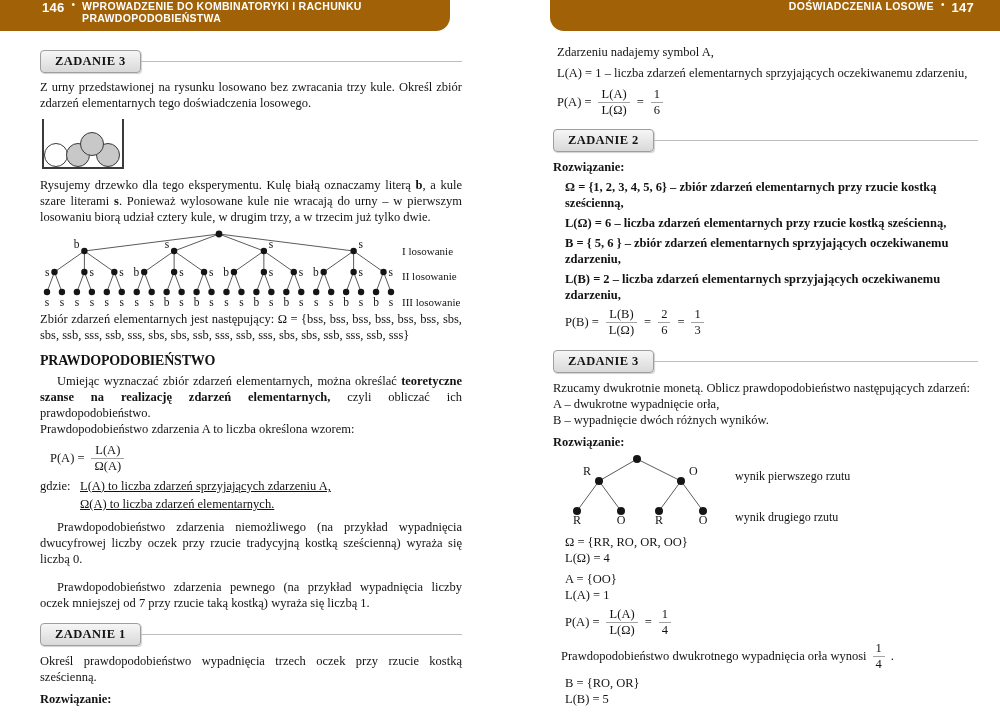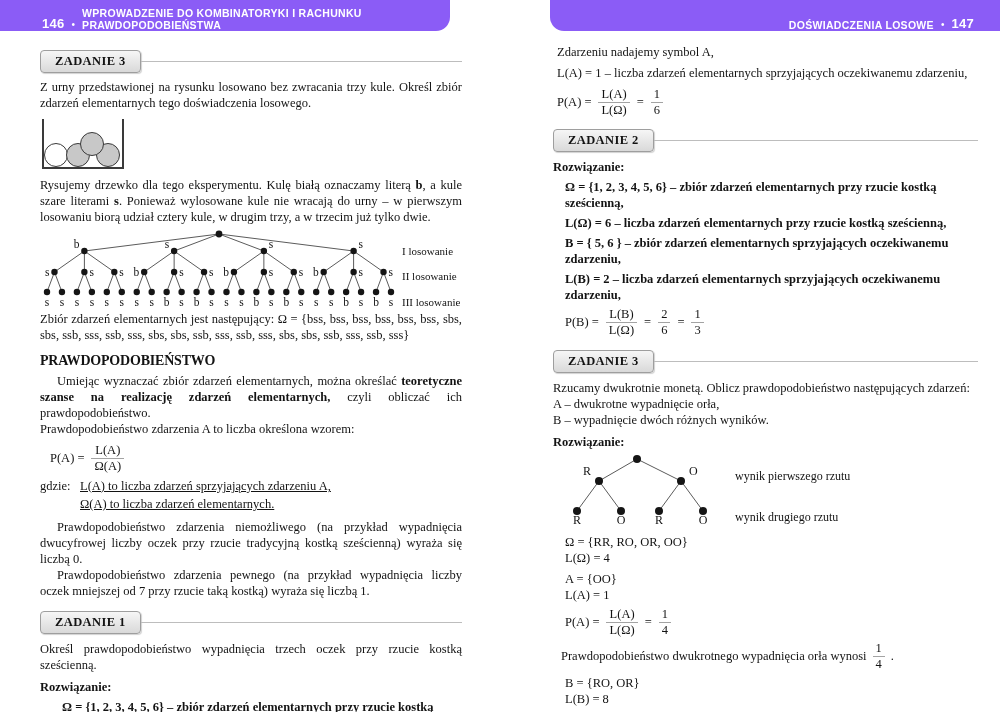--- a/index.html
+++ b/index.html
@@ -1,34 +1,34 @@
 <!DOCTYPE html>
 <html><head>
 <meta charset="utf-8">
 <style>
   html,body{margin:0;padding:0;background:#fff;}
   .sheet{position:relative;width:1000px;height:712px;background:#ffffff;overflow:hidden;
          font-family:"Liberation Serif",serif;color:#131313;}
 
   
-  .header-bar{position:absolute;top:0;height:31px;background:#8b5cf6;color:#fff;
-              font-family:"Liberation Sans",sans-serif;display:flex;align-items:flex-end;box-sizing:border-box;}
+  .header-bar{position:absolute;top:0;height:31px;background:#a16207;color:#fff;
+              font-family:"Liberation Sans",sans-serif;display:flex;align-items:flex-start;box-sizing:border-box;}
   .header-left{left:0;width:450px;border-radius:0 0 14px 0;padding-left:42px;}
   .header-right{left:550px;width:450px;border-radius:0 0 0 14px;justify-content:flex-end;padding-right:26px;}
   .header-num{font-size:13px;font-weight:bold;letter-spacing:.3px;}
   .header-title{font-size:10.5px;font-weight:bold;letter-spacing:.3px;}
   .header-sep{margin:0 7px;font-size:10px;position:relative;top:-1px;}
 
   
   .col{position:absolute;font-size:12.5px;line-height:16px;}
   .col-left{left:40px;width:422px;top:50px;}
   .col-right{left:553px;width:425px;top:44px;}
 
   p{margin:0;text-align:justify;}
-  .indent{text-indent:17px;}
+  .indent{text-indent:17px;margin-top:12px;}
   .nojust{text-align:left;}
 
   
   .badge-row{display:flex;align-items:center;}
   .badge{background:linear-gradient(180deg,#f6f6f6,#d9d9d9);border:1px solid #9e9e9e;border-radius:4px;
          padding:2px 14px 3px;font-weight:bold;font-size:12.5px;letter-spacing:.4px;
          box-shadow:1px 1px 1px rgba(0,0,0,.18);}
   .badge-rule{flex:1;border-top:1px solid #bdbdbd;height:0;}
 
   
@@ -371,21 +371,21 @@
         <span>Prawdopodobieństwo dwukrotnego wypadnięcia orła wynosi</span>
         <span class="frac">
           <span class="num">1</span>
           <span class="den">4</span>
         </span>
         <span>.</span>
       </div>
 
     <div class="pair-row" style="margin-top:4px">
       <span class="c1">B = {RO, OR}</span>
-      <span class="c2">L(B) = 8</span>
+      <span class="c2">L(B) = 5</span>
     </div>
     <div class="formula" style="margin-top:3px;margin-left:12px">
         <span>P(B) =</span>
         <span class="frac">
           <span class="num">L(B)</span>
           <span class="den">L(Ω)</span>
         </span>
         <span>=</span>
         <span class="frac">
           <span class="num">2</span>

